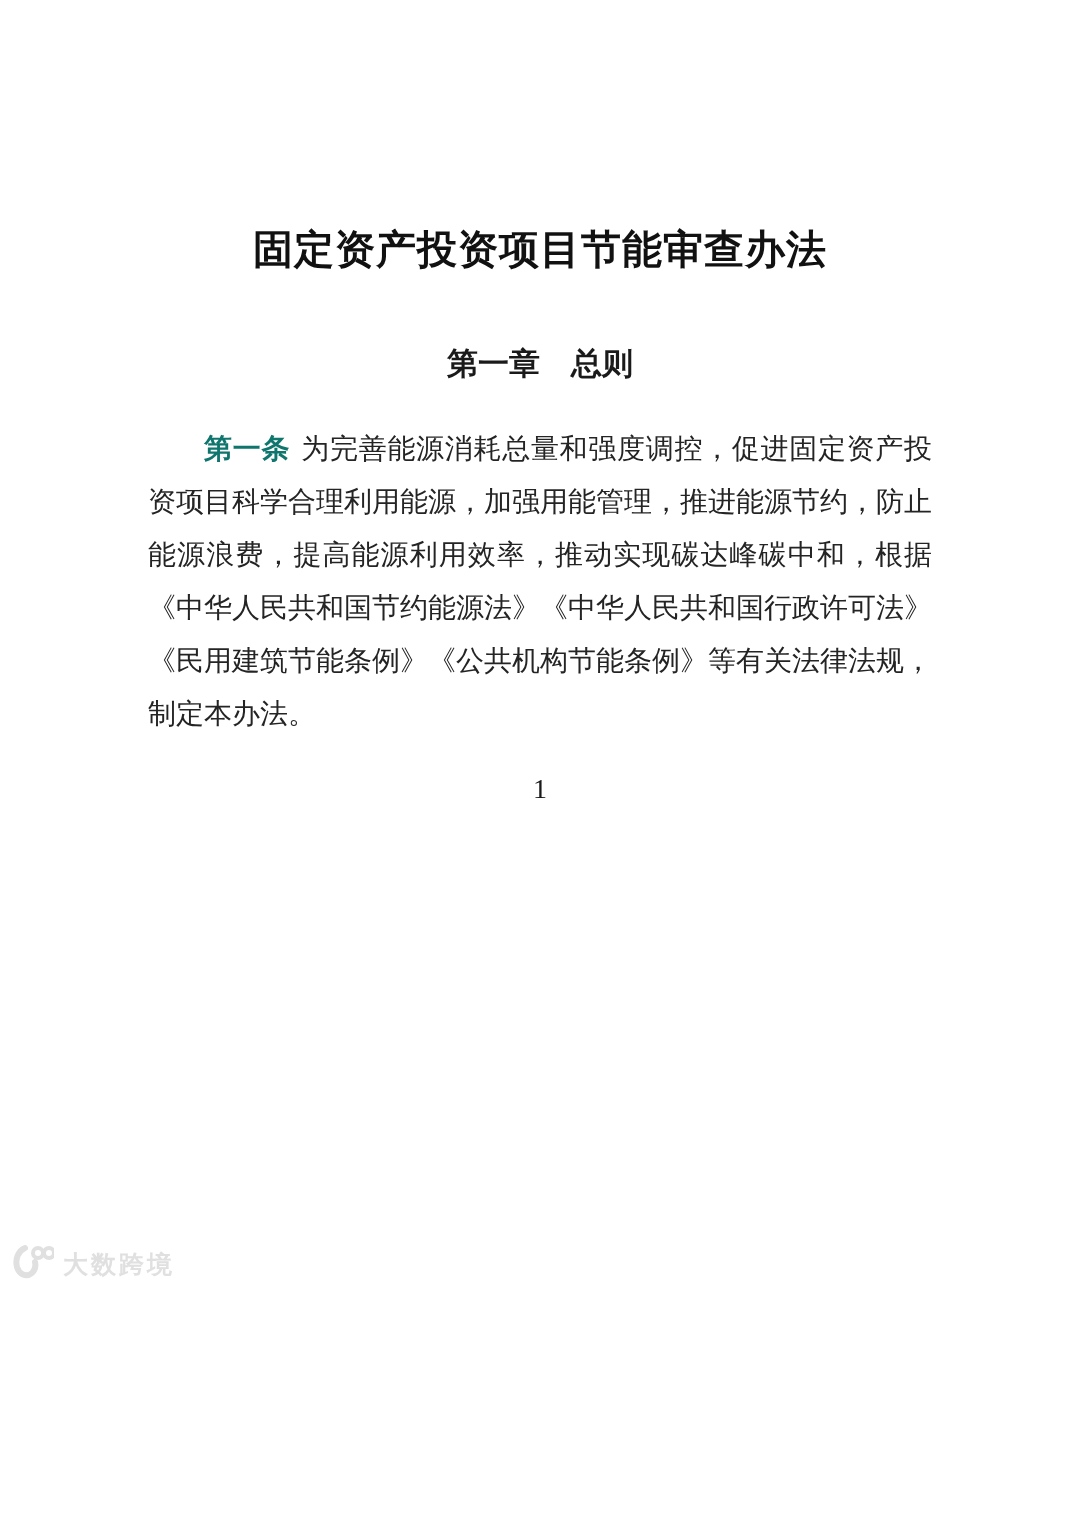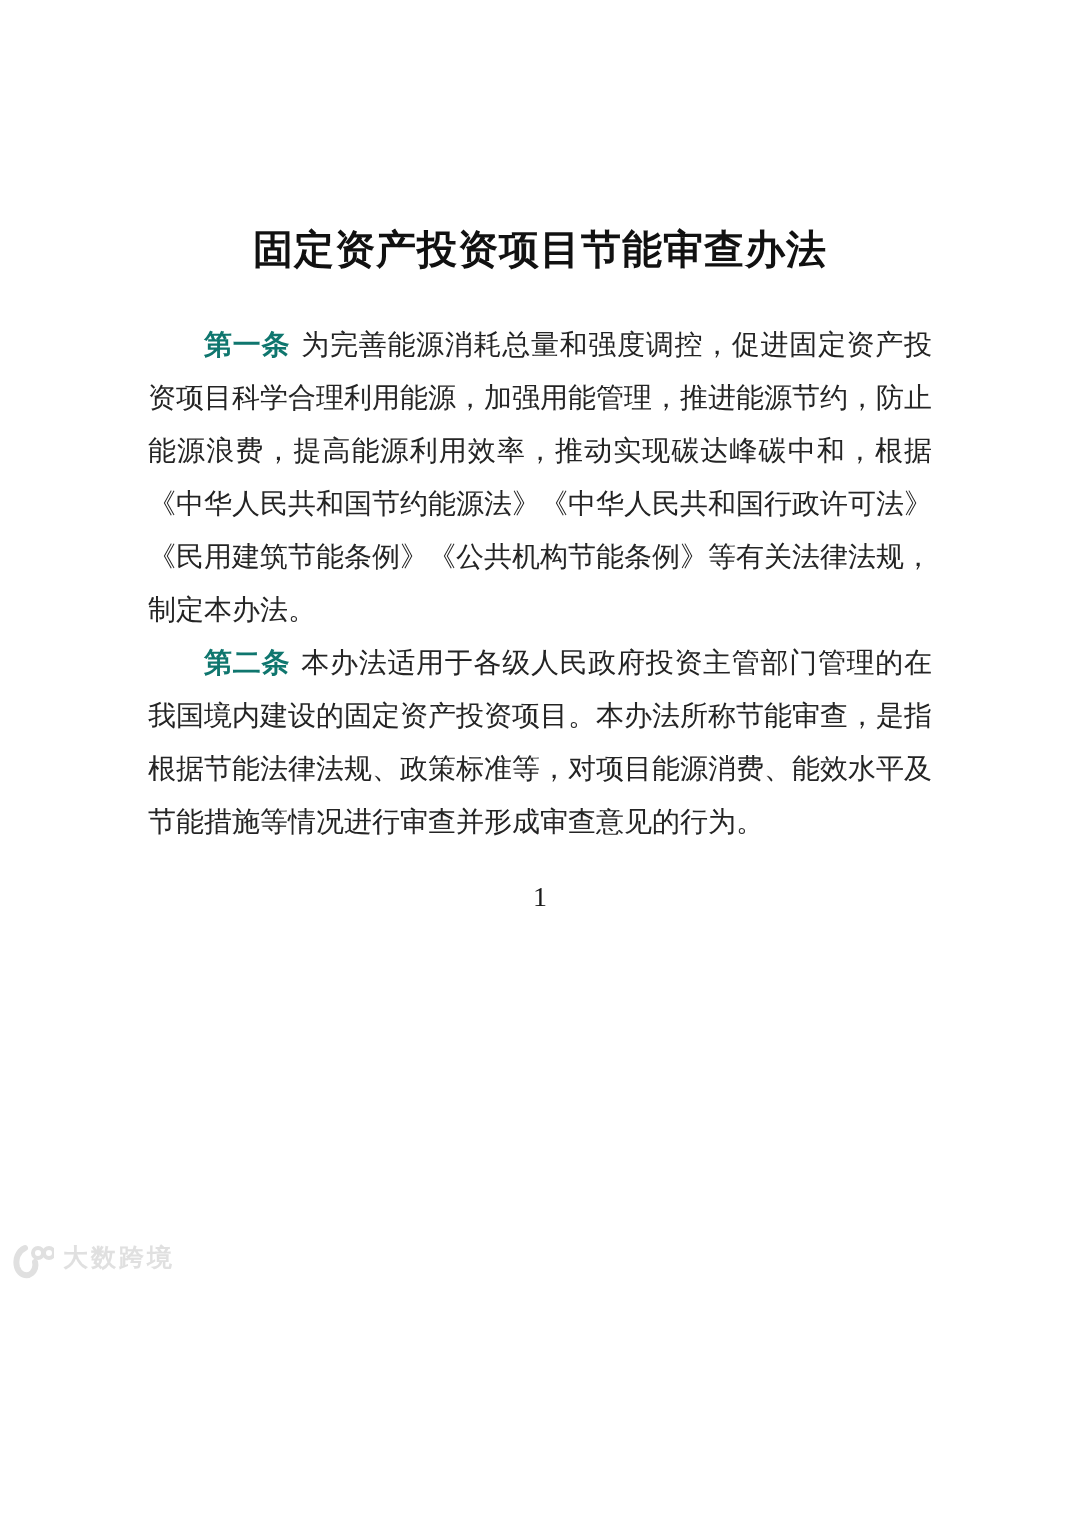--- a/index.html
+++ b/index.html
@@ -57,42 +57,42 @@
     text-align: center;
     font-size: 28px;
     line-height: 30px;
     color: #1a1a1a;
   }
   .watermark {
     position: absolute;
     left: 12px;
     bottom: 9px;
     display: flex;
-    align-items: flex-start;
+    align-items: flex-end;
     gap: 9px;
     color: #e0e0e0;
     font-family: "Liberation Sans", sans-serif;
     font-weight: 700;
     font-size: 25px;
     letter-spacing: 3px;
     user-select: none;
   }
   .watermark-logo { display: block; }
 </style>
 </head>
 <body>
 
 <div class="page">
 
   <h1 class="doc-title">固定资产投资项目节能审查办法</h1>
 
+  <h2 class="chapter-heading">第一章　总则</h2>
 
   <div class="doc-body">
     <p><span class="article-label">第一条</span><span>为完善能源消耗总量和强度调控，促进固定资产投资项目科学合理利用能源，加强用能管理，推进能源节约，防止能源浪费，提高能源利用效率，推动实现碳达峰碳中和，根据《中华人民共和国节约能源法》《中华人民共和国行政许可法》《民用建筑节能条例》《公共机构节能条例》等有关法律法规，制定本办法。</span></p>
-    <p><span class="article-label">第二条</span><span>本办法适用于各级人民政府投资主管部门管理的在我国境内建设的固定资产投资项目。本办法所称节能审查，是指根据节能法律法规、政策标准等，对项目能源消费、能效水平及节能措施等情况进行审查并形成审查意见的行为。</span></p>
   </div>
 
   <div class="page-number">1</div>
 
   <div class="watermark">
     <svg class="watermark-logo" width="42" height="40" viewBox="0 0 42 40" aria-hidden="true">
       <path d="M13 7 C6 10 3 18 5 26 C7 33 14 37 20 32 C23 29 24 25 23 21" fill="none" stroke="#e0e0e0" stroke-width="6" stroke-linecap="round"></path>
       <circle cx="26" cy="12" r="5" fill="none" stroke="#e0e0e0" stroke-width="4"></circle>
       <circle cx="37" cy="12" r="5" fill="none" stroke="#e0e0e0" stroke-width="4"></circle>
     </svg>

